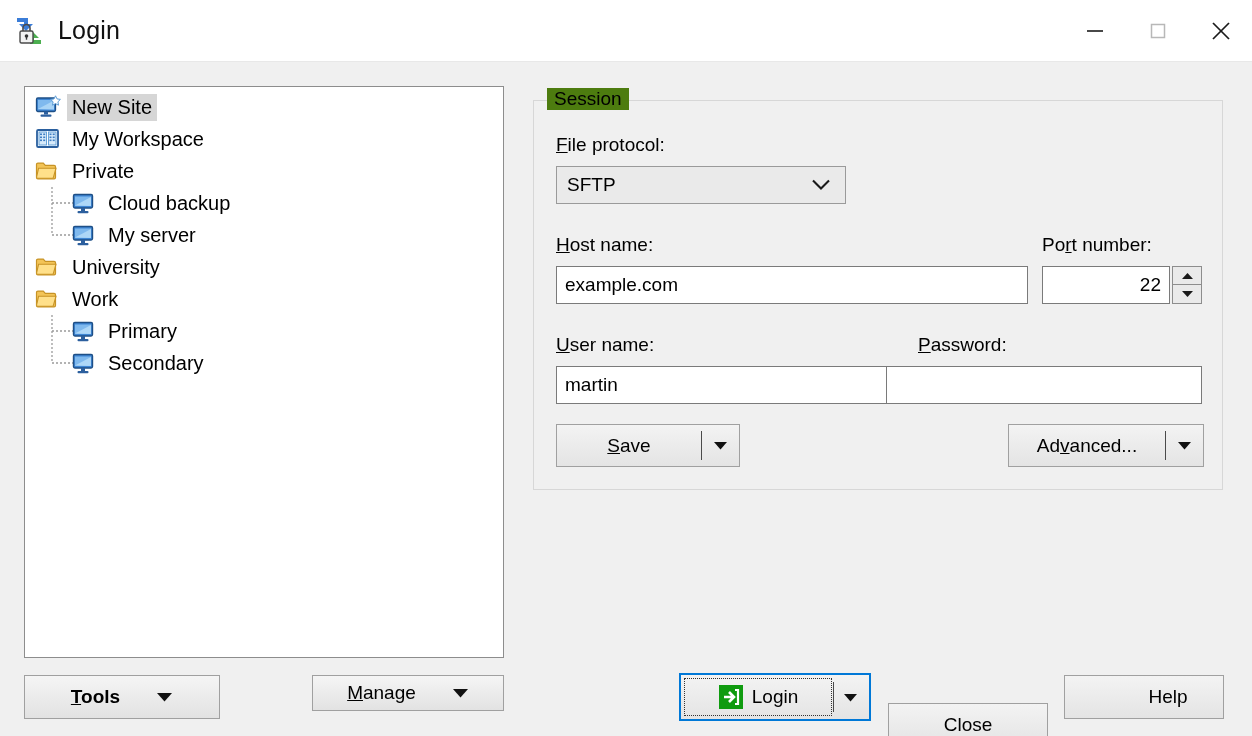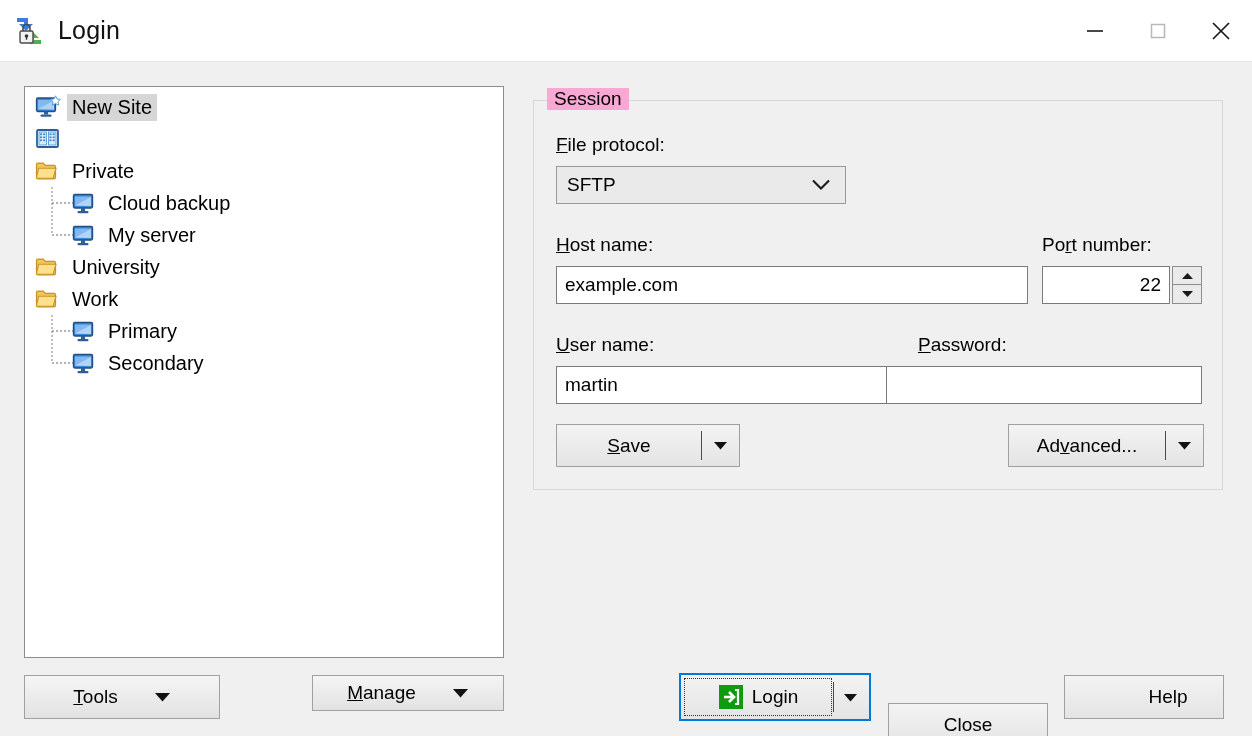--- a/index.html
+++ b/index.html
@@ -111,21 +111,21 @@
     position: absolute;
     left: 533px; top: 100px;
     width: 690px;
     height: 390px;
     border: 1px solid #d7d7d7;
     box-sizing: border-box;
   }
   .group-title {
     position: absolute;
     left: 547px; top: 88px;
-    background: #f9a8d4;
+    background: #4d7c0f;
     padding: 0 7px;
     font-size: 19px;
     color: #000;
   }
 
   
   .field-label {
     position: absolute;
     font-size: 19px;
     color: #000;
@@ -243,21 +243,21 @@
     position: absolute;
     background: linear-gradient(#f5f5f5, #e2e2e2);
     border: 1px solid #a0a0a0;
     box-sizing: border-box;
     display: flex;
     align-items: center;
     justify-content: center;
     gap: 36px;
     font-size: 19px;
   }
-  #tools-btn  { left: 24px;  top: 675px; width: 196px; height: 44px; }
+  #tools-btn  { left: 24px;  top: 675px; width: 196px; height: 44px; font-weight: bold; }
   #manage-btn { left: 312px; top: 675px; width: 192px; height: 36px; }
 
   #login-btn {
     position: absolute;
     left: 679px; top: 673px;
     width: 192px; height: 48px;
     border: 2px solid #0078d7;
     box-sizing: border-box;
     background: linear-gradient(#f3f3f3, #e4e4e4);
     display: flex;
@@ -357,20 +357,21 @@
               <rect x="8.2" y="12.5" width="2" height="1.6"></rect>
         <rect x="14.5" y="6.5" width="2" height="1.6"></rect>
               <rect x="17.7" y="6.5" width="2" height="1.6"></rect>
         <rect x="14.5" y="9.5" width="2" height="1.6"></rect>
               <rect x="17.7" y="9.5" width="2" height="1.6"></rect>
         <rect x="14.5" y="12.5" width="2" height="1.6"></rect>
               <rect x="17.7" y="12.5" width="2" height="1.6"></rect>
       </g>
     </svg>
         </span>
+        <span class="label">My Workspace</span>
       </div>
       <div class="tree-row indent0">
         <span class="tree-ico">
           <svg width="26" height="24" viewBox="0 0 26 24">
       <path d="M1.5 5.5 a1.4 1.4 0 0 1 1.4-1.4 h5.4 l2 2.2 h8.8 a1.4 1.4 0 0 1 1.4 1.4 v10.8 a1.4 1.4 0 0 1-1.4 1.4 h-16.2 a1.4 1.4 0 0 1-1.4-1.4 z" fill="#f3c457" stroke="#c79326" stroke-width="1.2"></path>
       <path d="M3.6 9.2 h17.4 l-2.6 9.2 a1.1 1.1 0 0 1-1 .8 h-14.8 a1.1 1.1 0 0 1-1-1.3 z" fill="#ffe08a" stroke="#c79326" stroke-width="1.1"></path>
     </svg>
         </span>
         <span class="label">Private</span>
       </div>

